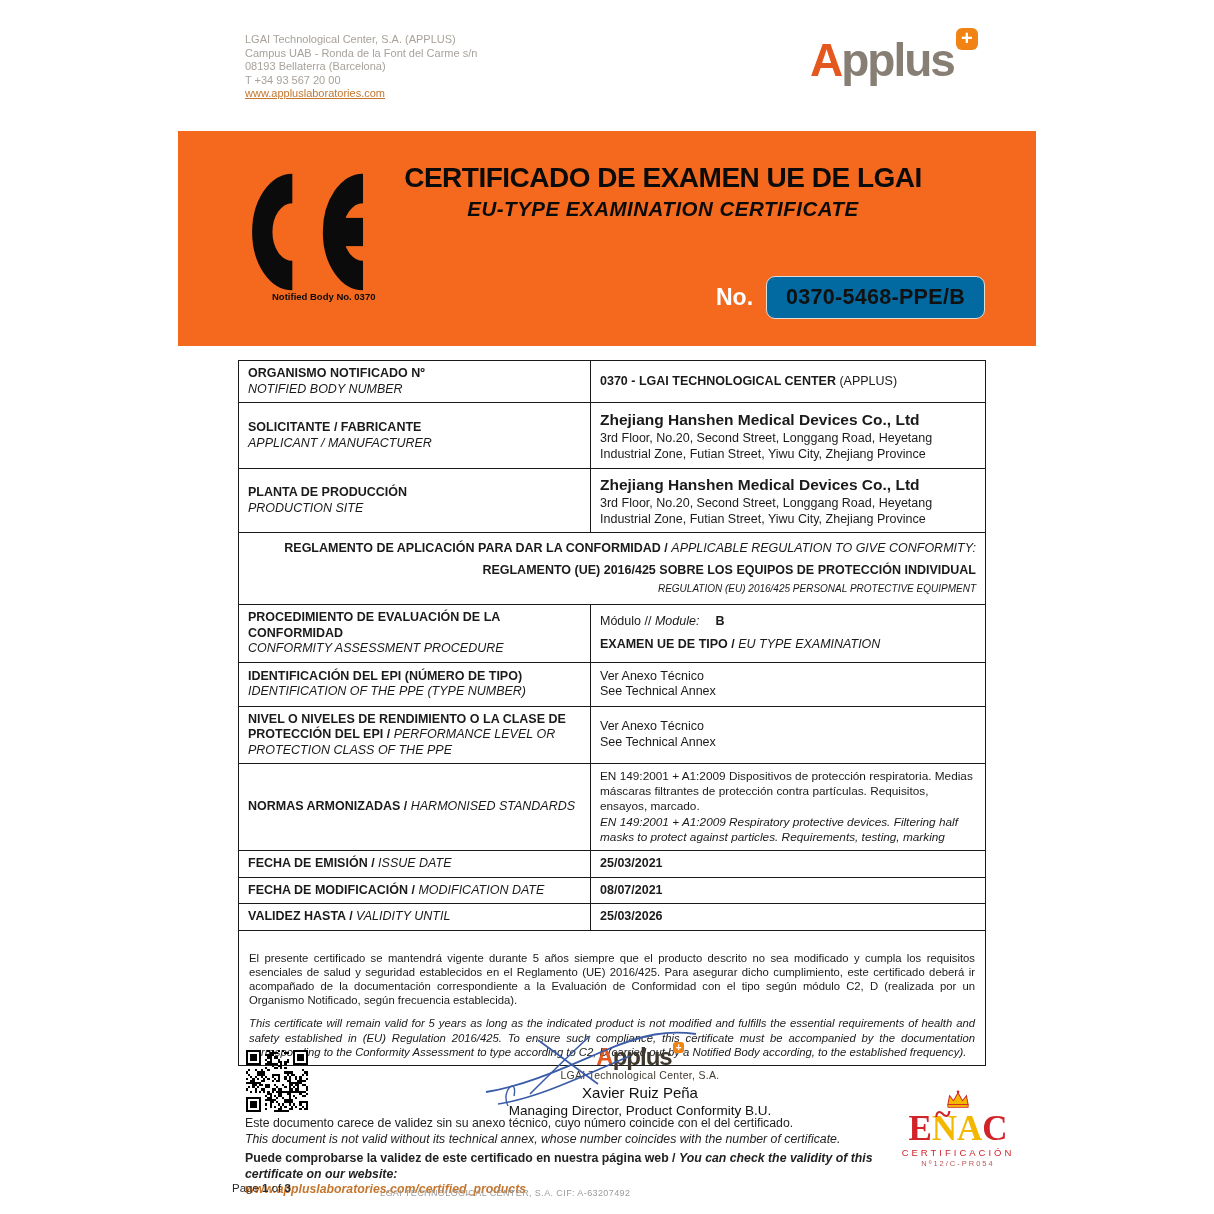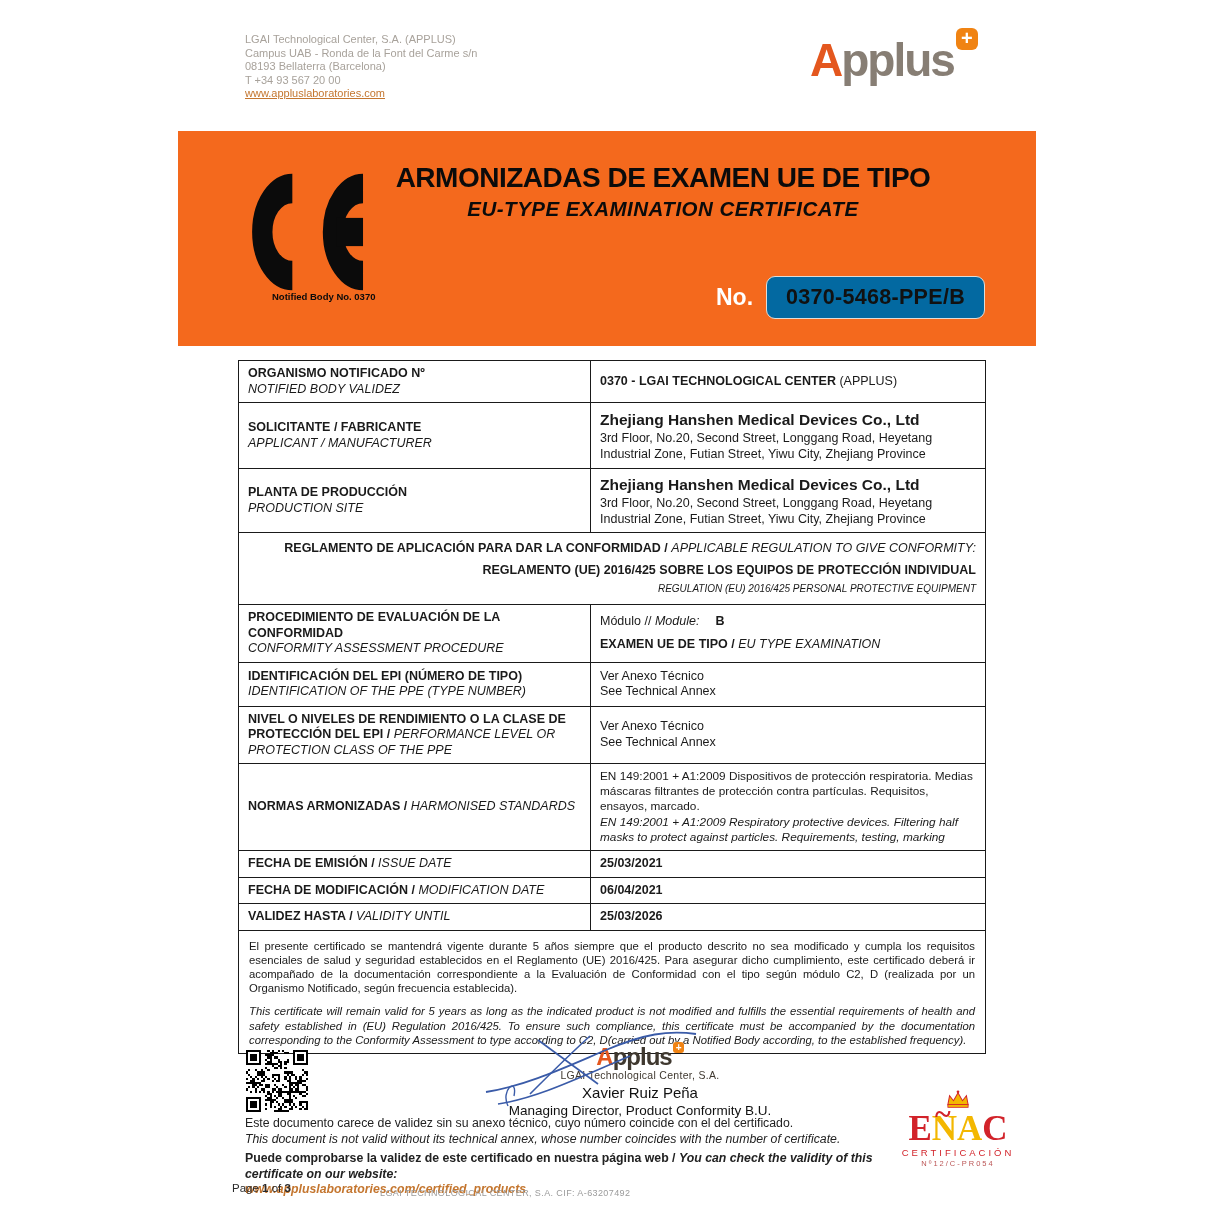--- a/index.html
+++ b/index.html
@@ -36,21 +36,21 @@
   tr.r4 td { height:72px; text-align:right; }
   tr.r5 td { height:57px; } tr.r6 td { height:44px; } tr.r7 td { height:53px; }
   tr.r8 td { height:82px; }
   tr.r9 td, tr.r10 td { height:25px; } tr.r11 td { height:23px; }
   .reg-l2 { margin-top:7px; font-weight:bold; }
   .reg-l3 { margin-top:2px; font-style:italic; font-size:10px; }
   .mod-b { font-weight:bold; margin-left:16px; }
   .exam-line { margin-top:7px; }
   .std { font-size:11.8px; line-height:15px; }
   .std-en { font-style:italic; margin-top:1px; }
-  tr.r12 td { padding:8px 10px 6px 10px; vertical-align:top; }
+  tr.r12 td { padding:20px 10px 6px 10px; vertical-align:top; }
   .note-es { font-size:11.3px; line-height:14.2px; text-align:justify; }
   .note-en { font-size:11.3px; line-height:14.2px; text-align:justify; font-style:italic; margin-top:9px; }
 
   
   .sig-svg { left:478px; top:1026px; z-index:3; }
   .sig-block { left:450px; top:1042px; width:380px; text-align:center; z-index:2; }
   .stamp-brand { font-size:24px; font-weight:bold; letter-spacing:-1px; color:#3f382f; line-height:24px; }
   .stamp-badge { display:inline-block; width:11px; height:11px; background:#f08313; border-radius:3px; position:relative; vertical-align:12px; margin-left:1px; }
   .stamp-badge::before { content:"+"; position:absolute; left:0; top:0; width:100%; color:#fff; font-size:10px; font-weight:bold; text-align:center; line-height:11px; }
   .stamp-co { font-size:10.5px; color:#3f382f; letter-spacing:0.3px; margin-top:0px; }
@@ -93,33 +93,33 @@
 <div class="abs banner">
   <div class="ce-wrap">
     <svg width="152" height="118" viewBox="0 0 172 92" preserveAspectRatio="none">
       <path d="M66 12 A34 34 0 1 0 66 80" stroke="#0b0b0b" stroke-width="23" fill="none"></path>
       <path d="M146 12 A34 34 0 1 0 146 80" stroke="#0b0b0b" stroke-width="23" fill="none"></path>
       <rect x="116" y="35" width="30" height="22" fill="#0b0b0b"></rect>
     </svg>
   </div>
   <div class="nb-text">Notified Body No. 0370</div>
   <div class="b-titles">
-    <div class="b-title">ARMONIZADAS DE EXAMEN UE DE TIPO</div>
+    <div class="b-title">CERTIFICADO DE EXAMEN UE DE LGAI</div>
     <div class="b-sub">EU-TYPE EXAMINATION CERTIFICATE</div>
   </div>
   <div class="no-label">No.</div>
   <div class="cert-box">0370-5468-PPE/B</div>
 </div>
 
 <table class="doc">
   <tbody>
       <tr class="r1">
     <td class="lab">
       <div class="bld">ORGANISMO NOTIFICADO Nº</div>
-      <div class="ita">NOTIFIED BODY VALIDEZ</div>
+      <div class="ita">NOTIFIED BODY NUMBER</div>
     </td>
     <td>
       <span class="bld">0370 - LGAI TECHNOLOGICAL CENTER </span><span>(APPLUS)</span>
     </td>
   </tr>
   <tr class="r2">
     <td class="lab">
       <div class="bld">SOLICITANTE / FABRICANTE</div>
       <div class="ita">APPLICANT / MANUFACTURER</div>
     </td>
@@ -182,21 +182,21 @@
       <div class="std">EN 149:2001 + A1:2009 Dispositivos de protección respiratoria. Medias máscaras filtrantes de protección contra partículas. Requisitos, ensayos, marcado.</div>
       <div class="std std-en">EN 149:2001 + A1:2009 Respiratory protective devices. Filtering half masks to protect against particles. Requirements, testing, marking</div>
     </td>
   </tr>
   <tr class="r9">
     <td class="lab"><span class="bld">FECHA DE EMISIÓN / </span><span class="ita">ISSUE DATE</span></td>
     <td class="bld">25/03/2021</td>
   </tr>
   <tr class="r10">
     <td class="lab"><span class="bld">FECHA DE MODIFICACIÓN / </span><span class="ita">MODIFICATION DATE</span></td>
-    <td class="bld">06/04/2021</td>
+    <td class="bld">08/07/2021</td>
   </tr>
   <tr class="r11">
     <td class="lab"><span class="bld">VALIDEZ HASTA / </span><span class="ita">VALIDITY UNTIL</span></td>
     <td class="bld">25/03/2026</td>
   </tr>
   <tr class="r12">
     <td colspan="2">
       <p class="note-es">El presente certificado se mantendrá vigente durante 5 años siempre que el producto descrito no sea modificado y cumpla los requisitos esenciales de salud y seguridad establecidos en el Reglamento (UE) 2016/425. Para asegurar dicho cumplimiento, este certificado deberá ir acompañado de la documentación correspondiente a la Evaluación de Conformidad con el tipo según módulo C2, D (realizada por un Organismo Notificado, según frecuencia establecida).</p>
       <p class="note-en">This certificate will remain valid for 5 years as long as the indicated product is not modified and fulfills the essential requirements of health and safety established in (EU) Regulation 2016/425. To ensure such compliance, this certificate must be accompanied by the documentation corresponding to the Conformity Assessment to type according to C2, D(carried out by a Notified Body according, to the established frequency).</p>
     </td>

